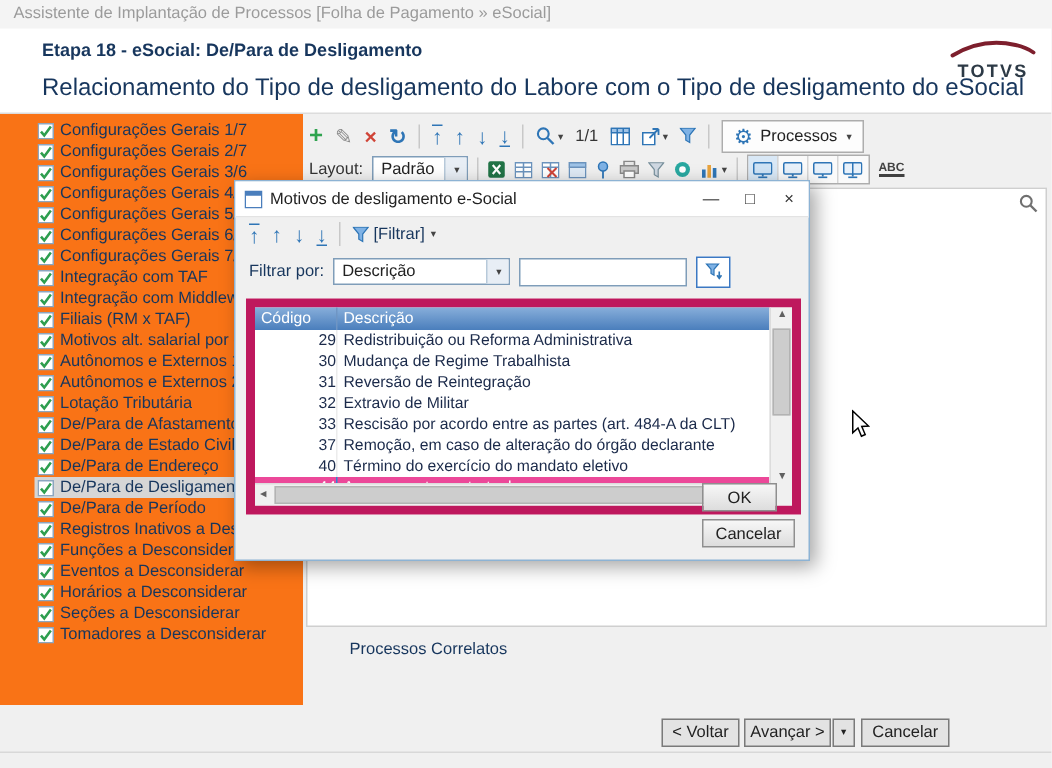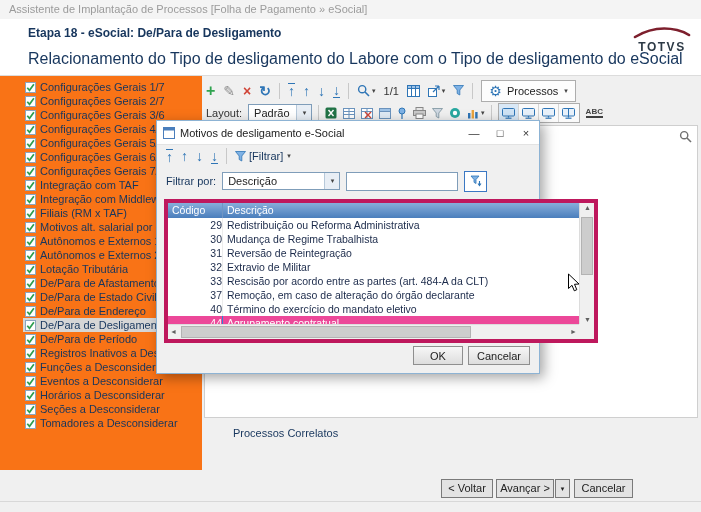--- a/index.html
+++ b/index.html
@@ -66,41 +66,41 @@
   .dialog { position: absolute; left: 156px; top: 120px; width: 384px; height: 254px; background: #f0f0f0; border: 1px solid #8db3d4; box-shadow: 4px 4px 12px rgba(0,0,0,0.35); z-index: 10; }
   .dlg-title { height: 24px; background: #ffffff; display: flex; align-items: center; gap: 5px; padding-left: 6px; font-size: 11px; color: #222; border-bottom: 1px solid #e3e3e3; }
   .dlg-ctrl { margin-left: auto; display: flex; height: 100%; }
   .dlg-ctrl span { width: 26px; text-align: center; line-height: 24px; font-size: 11px; color: #333; cursor: default; }
   .dlg-toolbar { height: 22px; display: flex; align-items: center; gap: 8px; padding-left: 9px; font-size: 11px; color: #17365d; }
   .dlg-filter { height: 28px; display: flex; align-items: center; gap: 6px; padding-left: 9px; font-size: 11px; color: #17365d; }
   .dlg-filter input { width: 112px; height: 19px; border: 1px solid #7f9db9; font-size: 11px; padding: 0 3px; font-family: inherit; }
   .filter-go { width: 23px; height: 21px; background: #fff; border: 1px solid #3b78c3; display: inline-flex; align-items: center; justify-content: center; padding: 0; cursor: default; }
   .filtrar-grp { display: inline-flex; align-items: center; gap: 3px; cursor: default; }
 
-  .grid { position: absolute; left: 7px; top: 78px; width: 434px; height: 144px; background: #ffffff; border: 4px solid #be185d; }
+  .grid { position: absolute; left: 7px; top: 78px; width: 370px; height: 144px; background: #ffffff; border: 6px solid #be185d; }
   .grid-head { display: flex; height: 15px; margin-right: 15px; background: linear-gradient(#87aeda, #4a7ebc); color: #fff; font-size: 10.5px; }
   .ghc1 { width: 55px; padding-left: 4px; line-height: 15px; border-right: 1px solid #6f95c4; }
   .ghc2 { flex: 1; padding-left: 4px; line-height: 15px; }
   .grid-body { position: absolute; top: 15px; left: 0; right: 15px; height: 112px; overflow: hidden; }
   .grid-row { display: flex; height: 14px; font-size: 10.5px; color: #1b2a4a; cursor: default; }
   .grid-row.selected { background: #ec4899; color: #fff; }
   .grc1 { width: 55px; padding-left: 4px; line-height: 14px; border-right: 1px solid #ececec; text-align: right; }
   .grid-row.selected .grc1 { border-right-color: #2f86d2; }
   .grc2 { flex: 1; padding-left: 4px; line-height: 14px; white-space: nowrap; overflow: hidden; }
   .vscroll { position: absolute; top: 0; right: 0; width: 15px; bottom: 15px; background: #f0f0f0; border-left: 1px solid #dcdcdc; }
   .hscroll { position: absolute; left: 0; right: 15px; bottom: 0; height: 15px; background: #f0f0f0; border-top: 1px solid #dcdcdc; }
   .sb-btn { position: absolute; font-size: 7px; color: #606060; text-align: center; cursor: default; }
   .vscroll .sb-up { top: 1px; left: 0; width: 15px; }
   .vscroll .sb-down { bottom: 1px; left: 0; width: 15px; }
   .hscroll .sb-left { left: 2px; top: 3px; }
   .hscroll .sb-right { right: 2px; top: 3px; }
   .vthumb { position: absolute; left: 1px; width: 12px; top: 14px; height: 58px; background: #cdcdcd; border: 1px solid #b3b3b3; }
   .hthumb { position: absolute; top: 1px; height: 12px; left: 13px; width: 290px; background: #cdcdcd; border: 1px solid #b3b3b3; }
   .sb-corner { position: absolute; right: 0; bottom: 0; width: 15px; height: 15px; background: #f0f0f0; }
-  .dlg-footer { position: absolute; right: 9px; bottom: 8px; display: flex; gap: 5px; }
+  .dlg-footer { position: absolute; right: 9px; bottom: 8px; display: flex; gap: 5px; flex-direction: column; }
   .dlg-btn { height: 19px; background: linear-gradient(#f7f7f7, #dddddd); border: 1px solid #8f8f8f; font-size: 11px; color: #222; font-family: inherit; cursor: default; }
   .dlg-ok { width: 50px; }
   .dlg-cancel { width: 62px; }
 
   .cursor { position: absolute; left: 567px; top: 273px; z-index: 60; pointer-events: none; }
 </style>
 </head>
 <body>
 
 <div class="screen">

